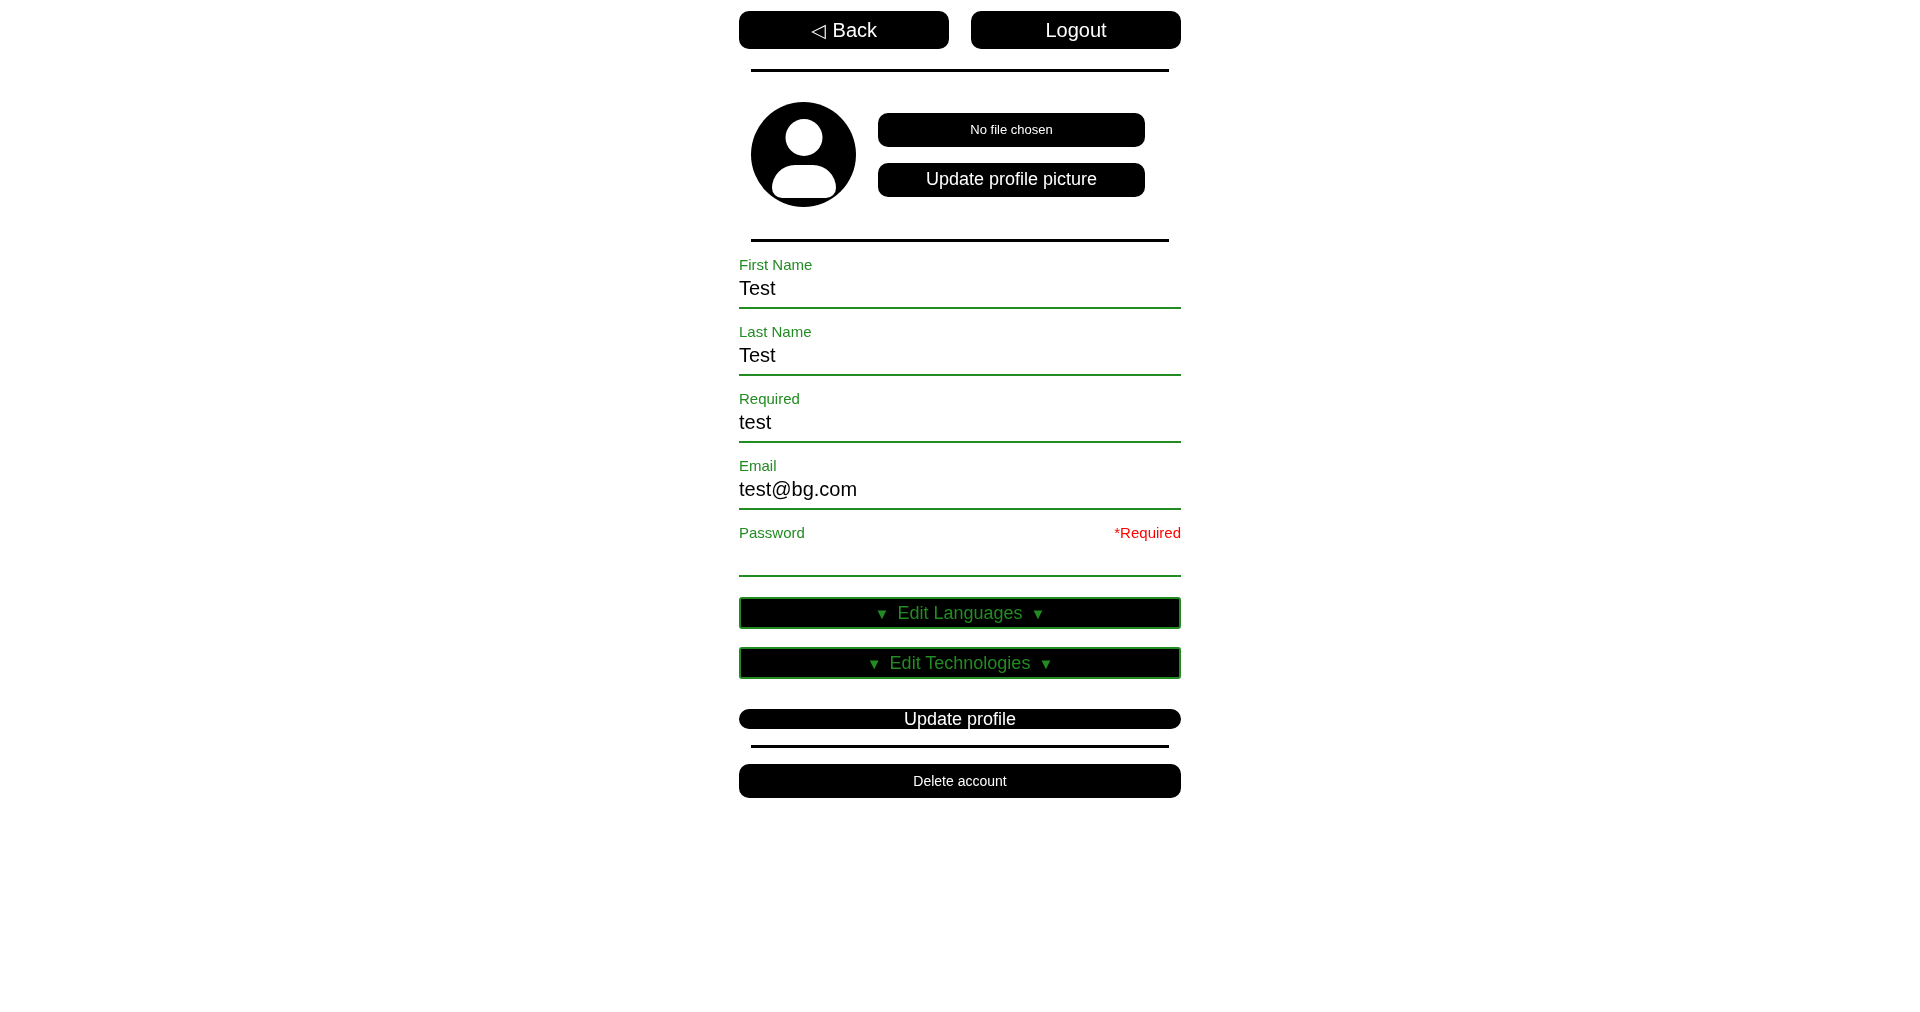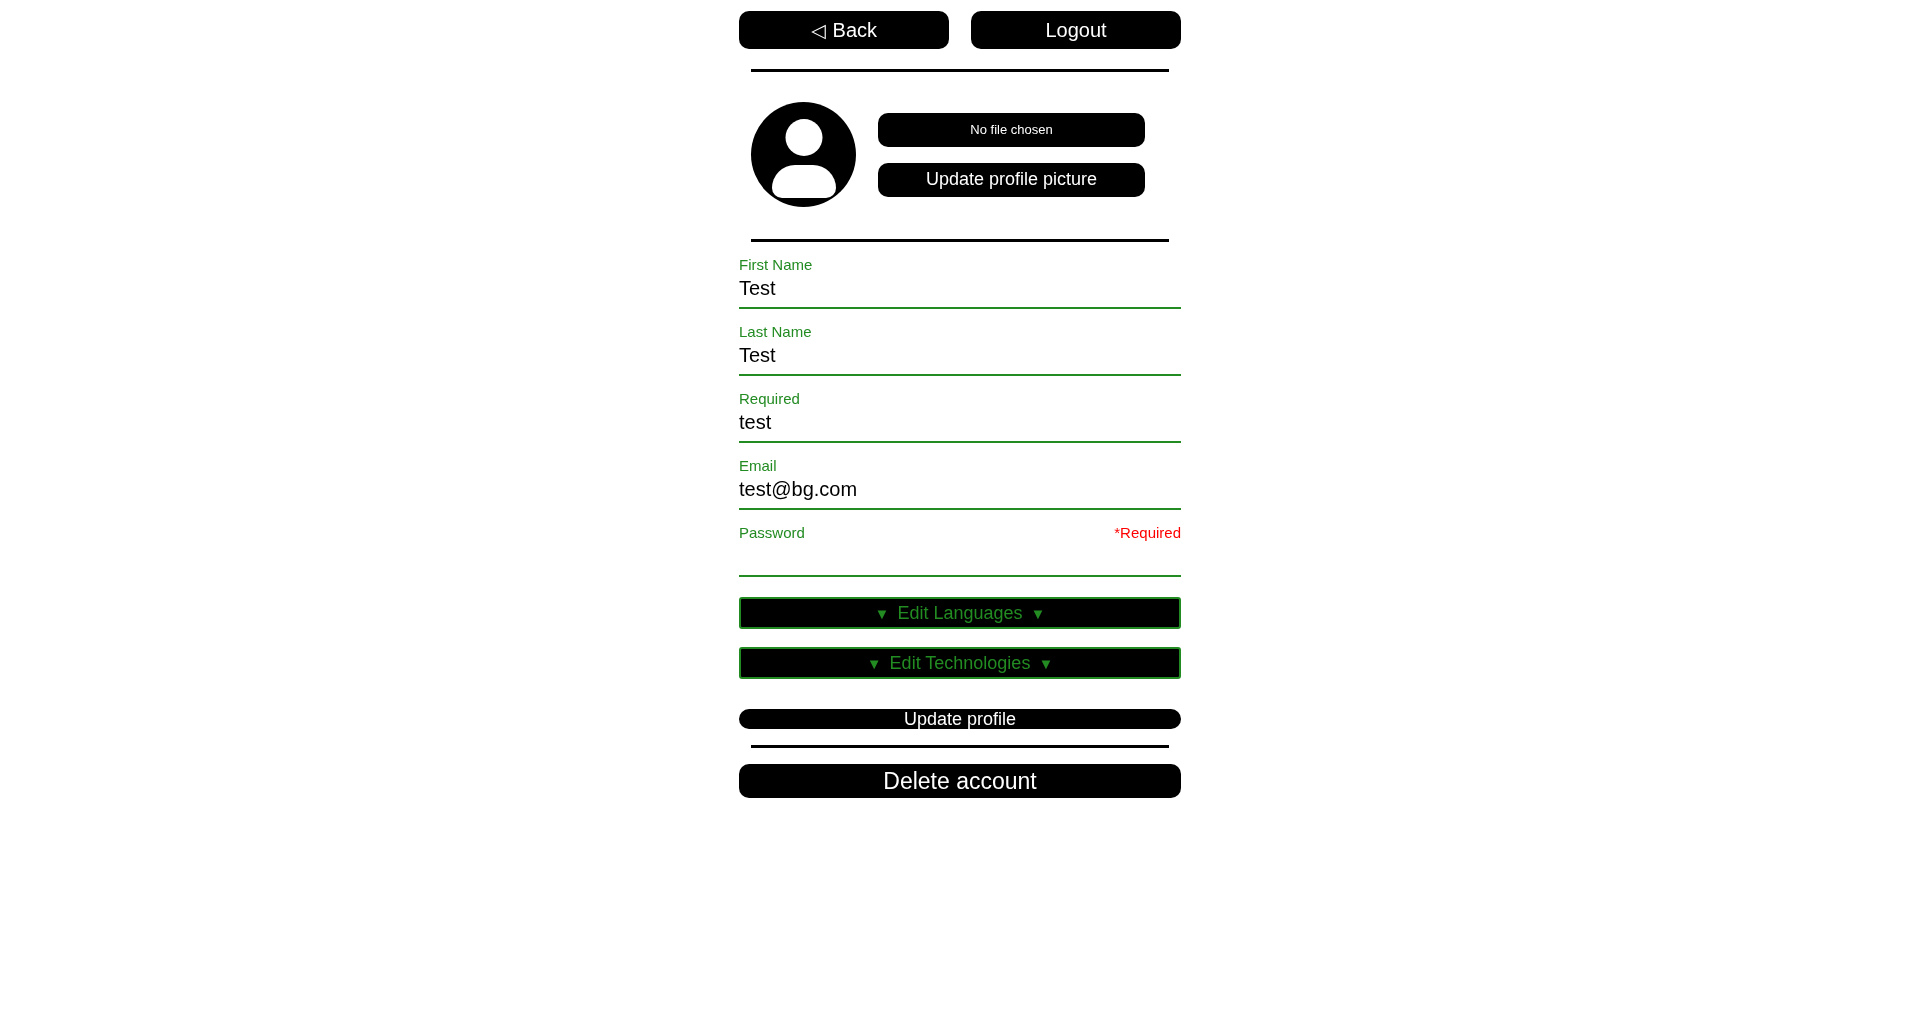--- a/index.html
+++ b/index.html
@@ -115,21 +115,21 @@
     color: var(--accent_green, #228B22);
     font-size: 18px;
     border-radius: 3px;
   }
   .edit-btn + .edit-btn { margin-top: 18px; }
   .edit-btn .tri { font-size: 15px; }
   .edit-btn .tri-left  { margin-right: 8px; }
   .edit-btn .tri-right { margin-left: 8px; }
 
   .update-btn { width: 100%; margin-top: 30px; height: 20px; font-size: 18px; }
-  .delete-btn { width: 100%; margin-top: 16px; height: 34px; font-size: 23px; }
+  .delete-btn { width: 100%; margin-top: 16px; height: 34px; font-size: 14px; }
 </style>
 </head>
 <body>
 
 <div class="column">
 
   <div class="top-row">
     <button class="btn btn-black">
       <span class="back-icon">◁</span><span>Back</span>
     </button>

